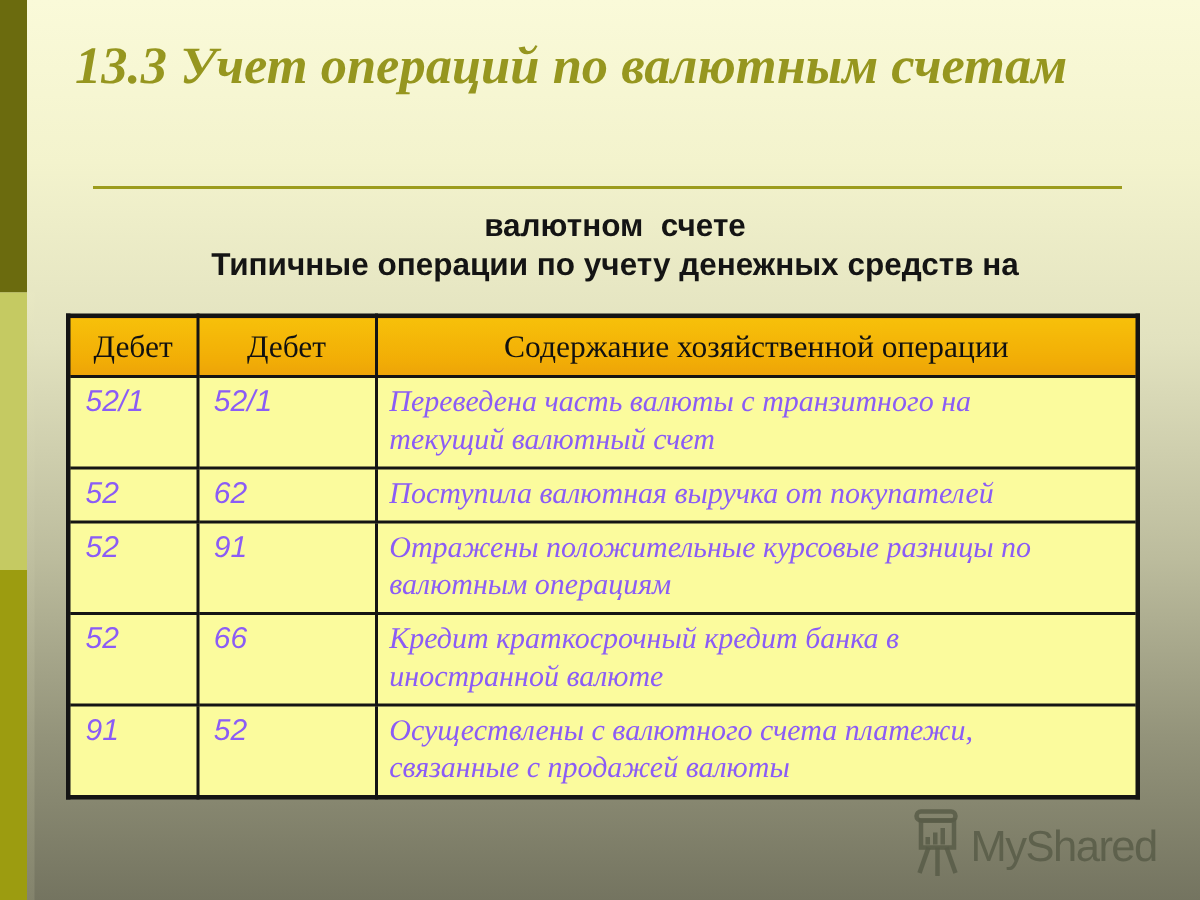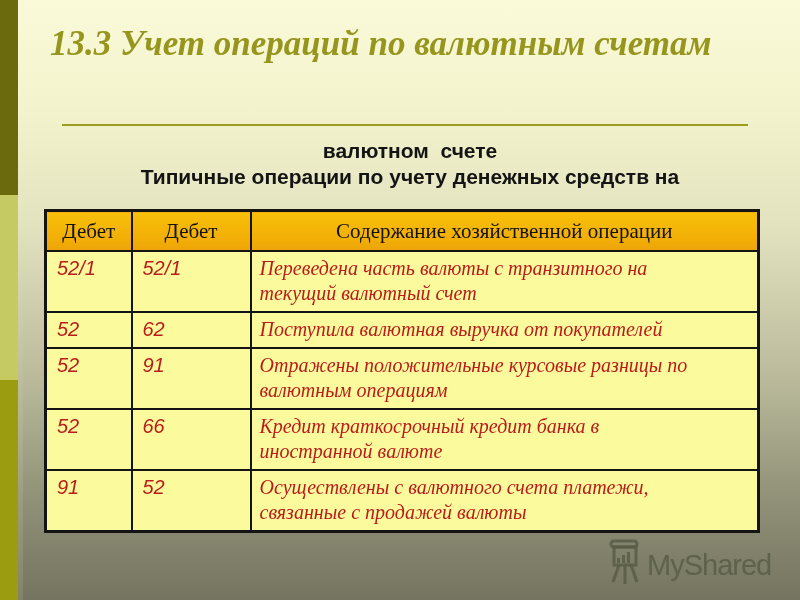--- a/index.html
+++ b/index.html
@@ -44,21 +44,21 @@
   }
   table.ops col.c1{width:86px;}
   table.ops col.c2{width:119px;}
   table.ops th{
     background:linear-gradient(180deg,#f7c00a 0%,#f2ae06 70%,#eda408 100%);
     color:#111;font-weight:normal;font-size:21px;
     border:2px solid #141414;height:34px;padding:2px 4px;
     text-align:center;vertical-align:middle;font-family:Liberation Serif, serif;
   }
   table.ops td{
-    background:#fbfb9d;color:#b91c1c;
+    background:#fbfb9d;color:#8b5cf6;
     font-style:italic;line-height:25px;
     border:2px solid #141414;vertical-align:top;
   }
   td.num{padding:4px 4px 3px 10px;}
   td.desc{padding:4px 45px 3px 8px;font-family:Liberation Serif, serif;}
   tr.tall td{height:52px;}
   tr.short td{height:27px;}
 
   .watermark{
     position:absolute;left:606px;top:534px;width:194px;height:56px;

